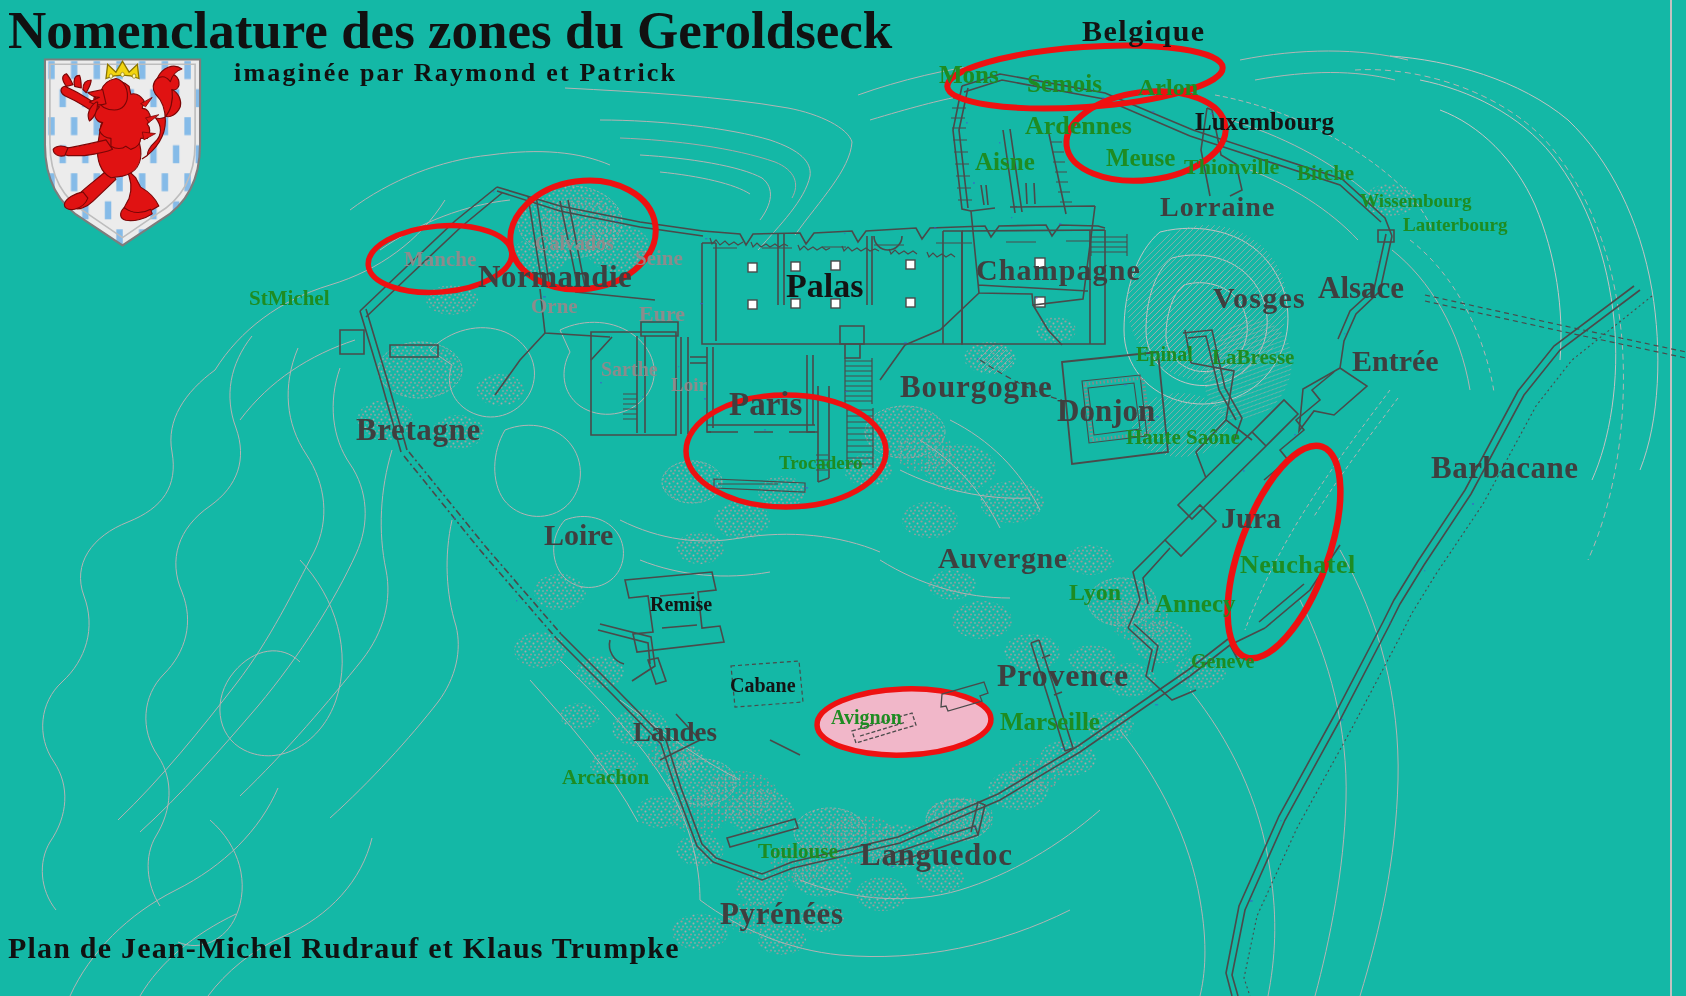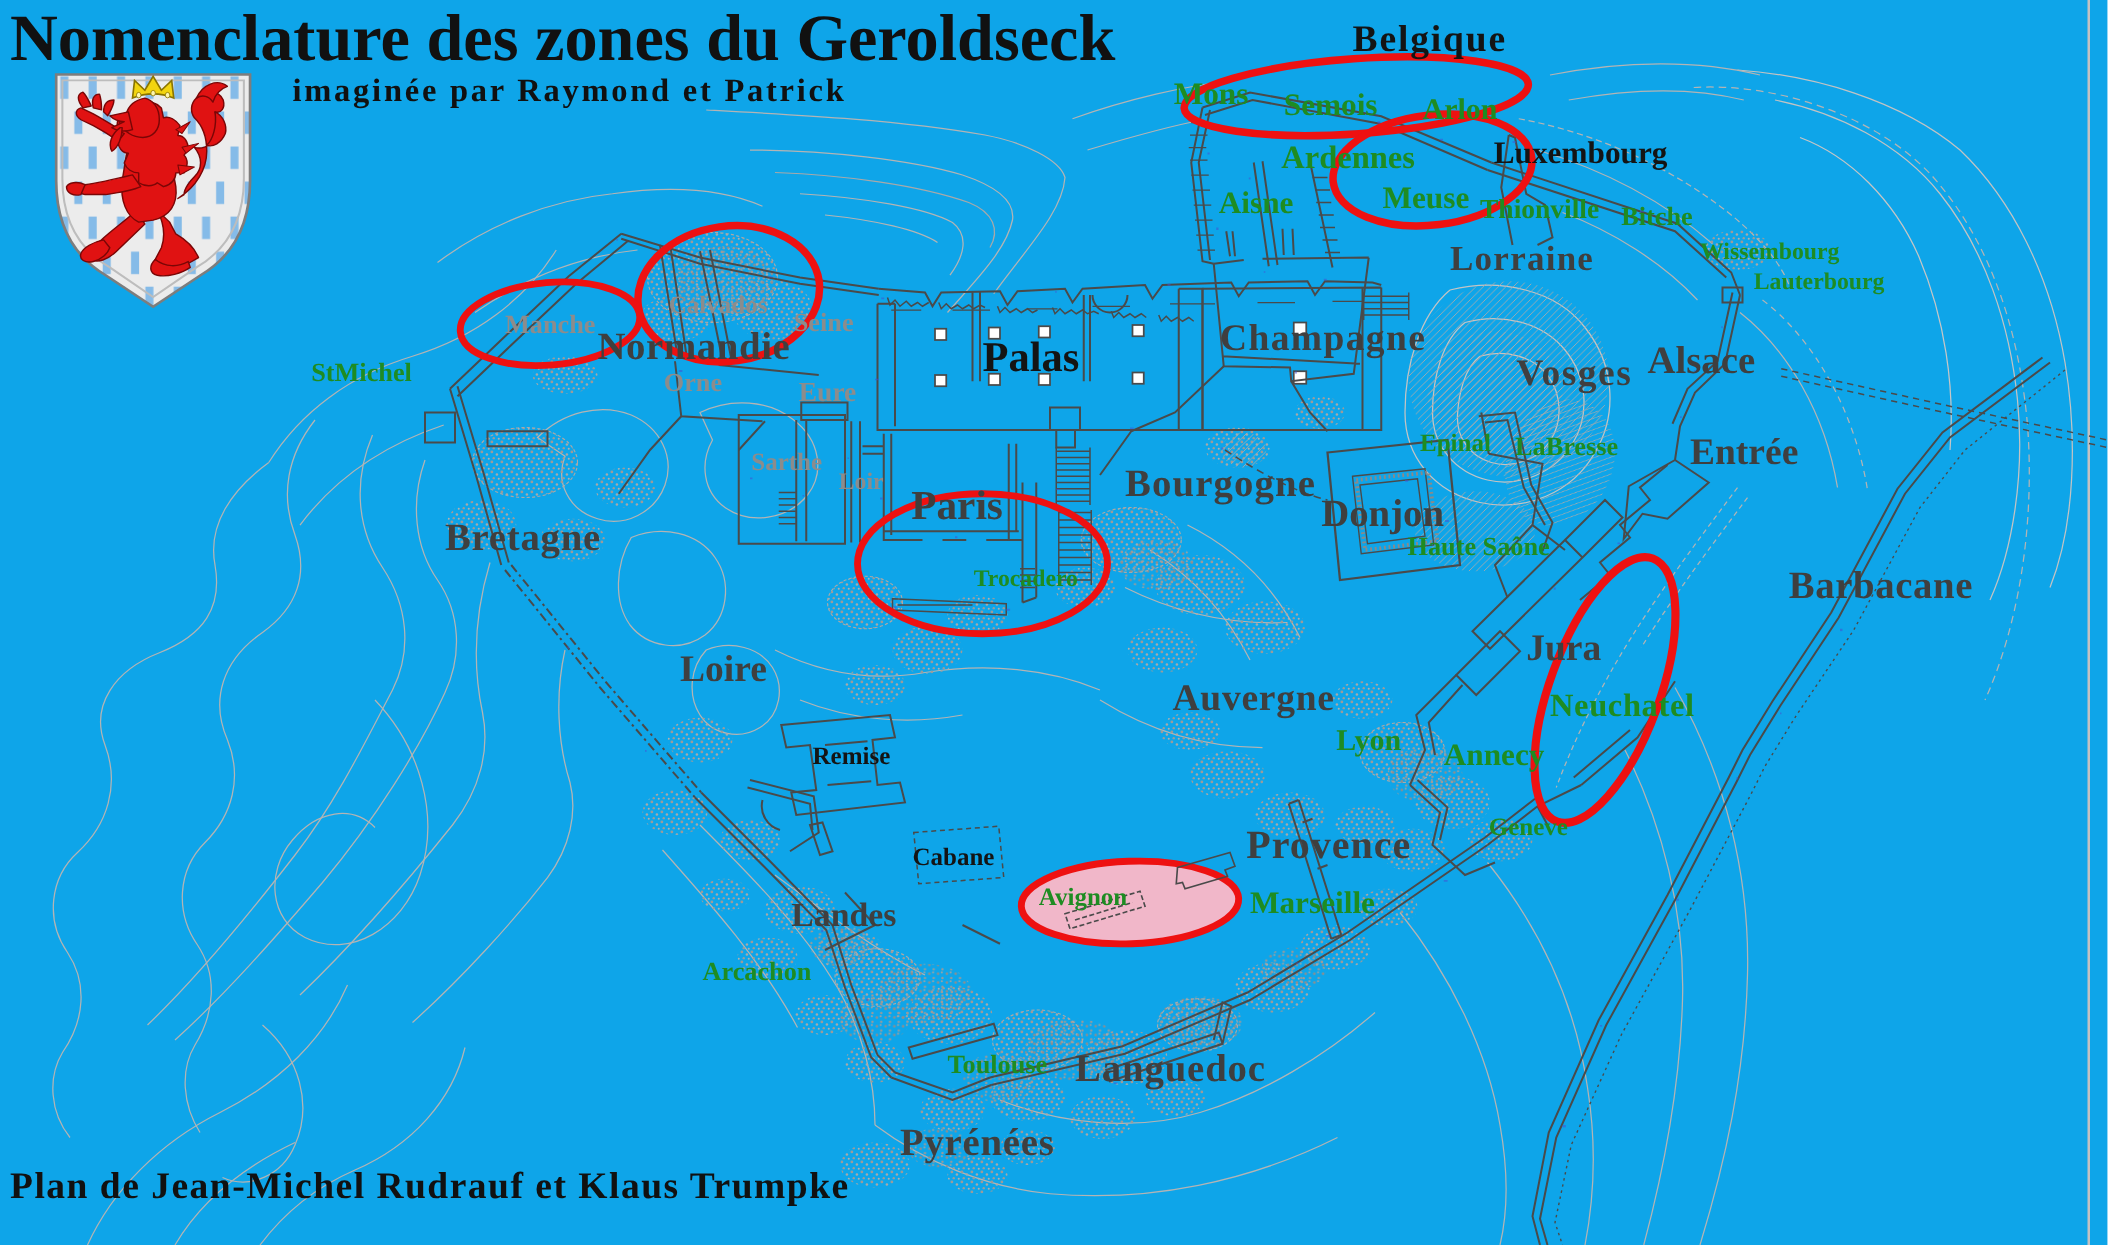--- a/index.html
+++ b/index.html
@@ -1,16 +1,16 @@
 <!DOCTYPE html>
 <html><head>
 <meta charset="utf-8">
 <style>
 html,body{margin:0;padding:0;background:#ffffff;}
-#page{position:relative;width:1686px;height:996px;overflow:hidden;background:#0ea5e9;
+#page{position:relative;width:1686px;height:996px;overflow:hidden;background:#14b8a6;
  font-family:"Liberation Serif", serif;}
 svg{position:absolute;left:0;top:0;}
 </style>
 </head>
 <body>
 <div id="page">
 <svg width="1686" height="996" viewBox="0 0 1686 996">
 <defs>
 <pattern id="dots" width="8" height="8" patternUnits="userSpaceOnUse">
 <circle cx="1.5" cy="1.5" r="1.1" fill="#9b9b9b"></circle>

